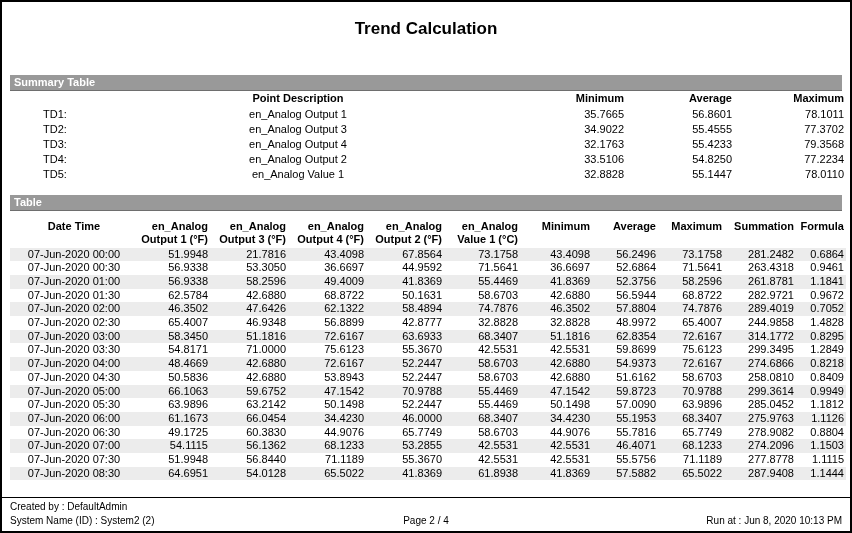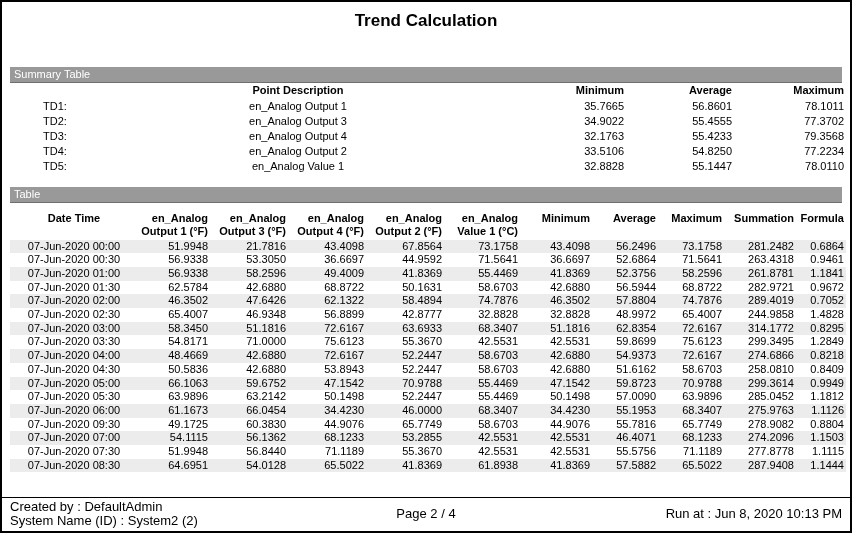--- a/index.html
+++ b/index.html
@@ -5,46 +5,46 @@
   * { margin: 0; padding: 0; box-sizing: border-box; }
   html, body { width: 852px; height: 533px; }
   body { font-family: "Liberation Sans", sans-serif; background: #fff; color: #000; }
   .page {
     width: 852px; height: 533px;
     border: 2px solid #000;
     background: #fff;
     display: flex; flex-direction: column;
     overflow: hidden;
   }
-  .title { text-align: center; font-weight: bold; font-size: 17px; padding-top: 9px; }
+  .title { text-align: center; font-weight: bold; font-size: 17px; padding-top: 9px; margin-top: 8px; }
   .section-bar {
     background: #999; color: #fff;
-    font-weight: normal; font-size: 11px;
+    font-weight: bold; font-size: 11px;
     margin: 0 8px; padding: 1px 4px 2px 4px;
     border-bottom: 1px solid #6e6e6e;
   }
   .summary-bar { margin-top: 36px; }
   .table-bar { margin-top: 12px; }
   table { border-collapse: collapse; table-layout: fixed; width: 836px; margin: 0 8px; }
   th, td { font-size: 11px; white-space: nowrap; overflow: hidden; text-align: right; font-weight: normal; }
   thead th { font-weight: bold; vertical-align: top; }
   .c-left { text-align: center; }
   
   table.summary th, table.summary td { line-height: 15.5px; padding: 0 2px; }
   table.summary td { line-height: 15.2px; }
   
   table.main thead th { white-space: normal; line-height: 13px; padding: 9px 2px 2px 2px; }
   table.main tbody td { line-height: 13.7px; padding: 0 2px; }
   table.main tbody tr:nth-child(odd) { background: #ececec; }
   .footer {
     margin-top: auto;
     border-top: 1px solid #000;
-    display: flex; align-items: center;
+    display: flex; align-items: flex-end;
     padding: 2px 8px 3px 8px;
-    font-size: 13px; line-height: 14px;
+    font-size: 10px; line-height: 14px;
   }
   .footer-left { flex: 1; }
   .footer-center { text-align: center; }
   .footer-right { flex: 1; text-align: right; }
 </style>
 </head>
 <body>
 
 <div class="page">
 
@@ -303,21 +303,21 @@
           <td>34.4230</td>
           <td>46.0000</td>
           <td>68.3407</td>
           <td>34.4230</td>
           <td>55.1953</td>
           <td>68.3407</td>
           <td>275.9763</td>
           <td>1.1126</td>
         </tr>
         <tr>
-          <td class="c-left">07-Jun-2020 09:30</td>
+          <td class="c-left">07-Jun-2020 06:30</td>
           <td>49.1725</td>
           <td>60.3830</td>
           <td>44.9076</td>
           <td>65.7749</td>
           <td>58.6703</td>
           <td>44.9076</td>
           <td>55.7816</td>
           <td>65.7749</td>
           <td>278.9082</td>
           <td>0.8804</td>

